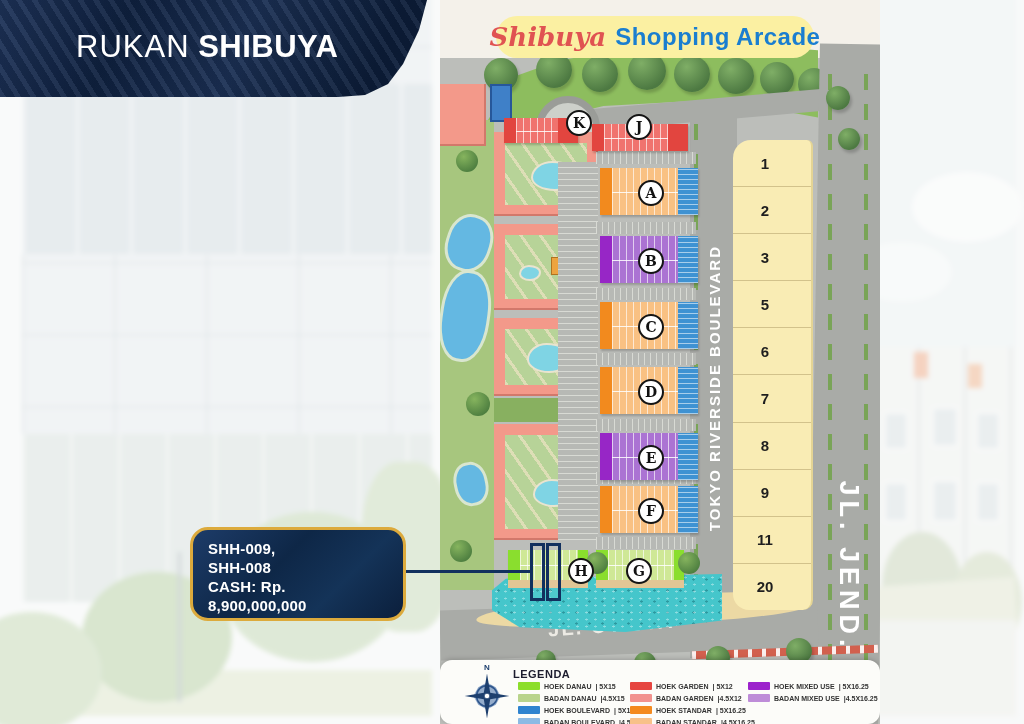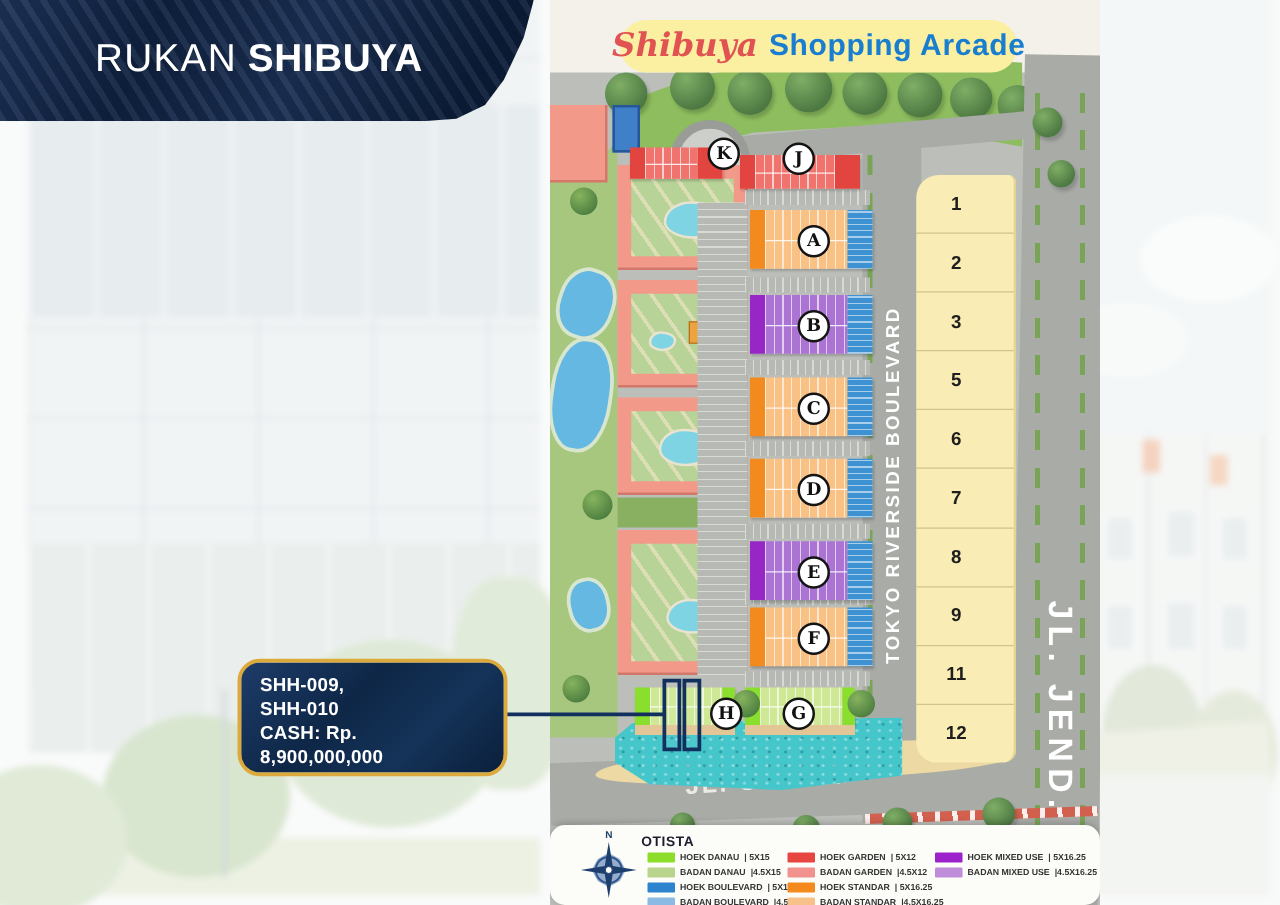--- a/index.html
+++ b/index.html
@@ -318,21 +318,21 @@
     <div class="abs lots">
       <div class="lot">1</div>
       <div class="lot">2</div>
       <div class="lot">3</div>
       <div class="lot">5</div>
       <div class="lot">6</div>
       <div class="lot">7</div>
       <div class="lot">8</div>
       <div class="lot">9</div>
       <div class="lot">11</div>
-      <div class="lot">12</div>
+      <div class="lot">20</div>
     </div>
 
     <div class="abs blvd-label">
         <span>TOKYO RIVERSIDE BOULEVARD</span>
       </div>
     <div class="abs jend-label">JL. JEND.</div>
     <div class="abs otista-label">JL. OTISTA</div>
 
     <div class="tree" style="left:346px;top:638px;width:26px;height:26px;z-index:5;"></div>
     <div class="tree" style="left:266px;top:646px;width:24px;height:24px;z-index:5;"></div>
@@ -341,21 +341,21 @@
     <div class="tree" style="left:386px;top:86px;width:24px;height:24px;"></div>
     <div class="tree" style="left:398px;top:128px;width:22px;height:22px;"></div>
 
     <div class="abs" style="left:56px;top:16px;width:318px;height:42px;background:#fbf0a2;border-radius:21px;
          display:flex;align-items:center;justify-content:center;white-space:nowrap;z-index:7;">
       <span style="font-family:'DejaVu Serif',serif;font-style:italic;font-weight:bold;font-size:26px;color:#e05352;">Shibuya</span>
       <span style="font-weight:bold;font-size:24px;color:#1a7ed0;margin-left:9px;letter-spacing:0.5px;">Shopping Arcade</span>
     </div>
 
     <div class="abs legend">
-      <div class="legend-title">OTISTA</div>
+      <div class="legend-title">LEGENDA</div>
 
       <div class="lg-item" style="left:78px;top:21px;">
         <span class="lg-sw" style="background: rgb(140, 222, 43);"></span>
         <span class="lg-label">HOEK DANAU</span>
         <span class="lg-size">|  5X15</span>
       </div>
       <div class="lg-item" style="left:78px;top:33px;">
         <span class="lg-sw" style="background: rgb(185, 212, 140);"></span>
         <span class="lg-label">BADAN DANAU</span>
         <span class="lg-size">|4.5X15</span>
@@ -416,21 +416,21 @@
   </div>
 
   <div class="banner">
     <div class="banner-text">
       <span class="light">RUKAN</span><span> </span><span class="bold">SHIBUYA</span>
     </div>
   </div>
 
   <div class="callout">
     <div>SHH-009,</div>
-    <div>SHH-010</div>
+    <div>SHH-008</div>
     <div>CASH: Rp. 8,900,000,000</div>
   </div>
   <div class="pointer-line"></div>
   <div class="unit-highlight">
     <div class="u"></div>
     <div class="u"></div>
   </div>
 
 </div>
 

